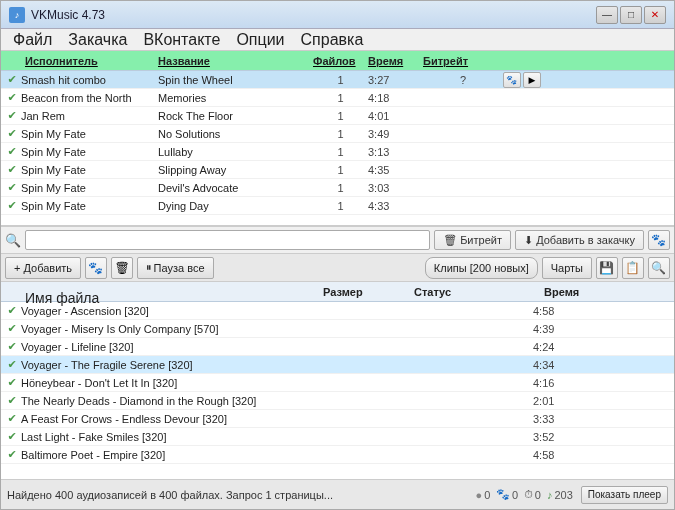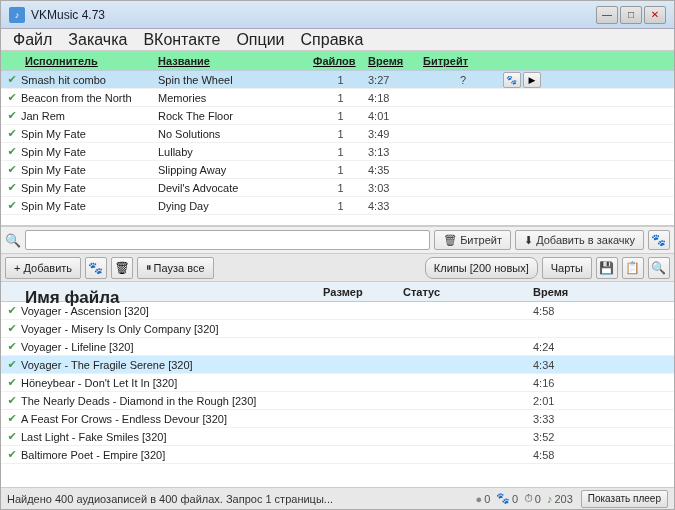--- a/index.html
+++ b/index.html
@@ -344,23 +344,23 @@
     }
     .queue-header {
       background: #e8f0f8;
       height: 20px;
       display: flex;
       align-items: center;
       border-bottom: 1px solid #bcd;
       flex-shrink: 0;
       padding: 0 2px;
     }
-    .qcol-name { width: 320px; padding-left: 22px; font-size: 17px; color: #222; font-weight: bold; margin-top: 12px; }
+    .qcol-name { width: 320px; padding-left: 22px; font-size: 14px; color: #222; font-weight: normal; margin-top: 12px; }
     .qcol-size { width: 80px; font-size: 11px; color: #222; font-weight: bold; }
-    .qcol-status { width: 130px; font-size: 11px; color: #222; font-weight: bold; }
+    .qcol-status { width: 130px; font-size: 11px; color: #222; font-weight: bold; margin-left: 11px; }
     .qcol-time { flex: 1; font-size: 11px; color: #222; font-weight: bold; }
 
     .queue-list {
       flex: 1;
       overflow-y: auto;
       overflow-x: hidden;
     }
     .queue-row {
       height: 18px;
       display: flex;
@@ -369,21 +369,21 @@
       padding: 0 2px;
       cursor: pointer;
     }
     .queue-row.highlighted { background: #d0ecff; }
     .qcell-name { width: 302px; font-size: 11px; color: #222; overflow: hidden; white-space: nowrap; text-overflow: ellipsis; }
     .qcell-size { width: 80px; font-size: 11px; color: #444; }
     .qcell-status { width: 130px; font-size: 11px; color: #444; }
     .qcell-time { flex: 1; font-size: 11px; color: #444; }
 
     .status-bar {
-      height: 22px;
+      height: 30px;
       background: #e8e8e8;
       border-top: 1px solid #ccc;
       display: flex;
       align-items: center;
       padding: 0 6px;
       gap: 8px;
       flex-shrink: 0;
     }
     .status-text {
       font-size: 11px;
@@ -592,23 +592,24 @@
 
     <div class="queue-row">
     <span class="check-icon" style="color:#4a9a4a;">✔</span>
     <span class="qcell-name">Voyager - Ascension [320]</span>
     <span class="qcell-size"></span>
     <span class="qcell-status"></span>
     <span class="qcell-time">4:58</span>
   </div>
         <div class="queue-row">
     <span class="check-icon" style="color:#4a9a4a;">✔</span>
-    <span class="qcell-name">Voyager - Misery Is Only Company [320]</span>
-    <span class="qcell-size"></span>
-    <span class="qcell-status"></span>
+    <span class="qcell-name">Voyager - Misery Is Only Company [570]</span>
+    <span class="qcell-size"></span>
+    <span class="qcell-status"></span>
+    <span class="qcell-time">4:39</span>
   </div>
         <div class="queue-row">
     <span class="check-icon" style="color:#4a9a4a;">✔</span>
     <span class="qcell-name">Voyager - Lifeline [320]</span>
     <span class="qcell-size"></span>
     <span class="qcell-status"></span>
     <span class="qcell-time">4:24</span>
   </div>
         <div class="queue-row highlighted">
     <span class="check-icon" style="color:#4a9a4a;">✔</span>
@@ -619,21 +620,21 @@
   </div>
         <div class="queue-row">
     <span class="check-icon" style="color:#4a9a4a;">✔</span>
     <span class="qcell-name">Höneybear - Don't Let It In [320]</span>
     <span class="qcell-size"></span>
     <span class="qcell-status"></span>
     <span class="qcell-time">4:16</span>
   </div>
         <div class="queue-row">
     <span class="check-icon" style="color:#4a9a4a;">✔</span>
-    <span class="qcell-name">The Nearly Deads - Diamond in the Rough [230]</span>
+    <span class="qcell-name">The Nearly Deads - Diamond in the Rough [320]</span>
     <span class="qcell-size"></span>
     <span class="qcell-status"></span>
     <span class="qcell-time">2:01</span>
   </div>
         <div class="queue-row">
     <span class="check-icon" style="color:#4a9a4a;">✔</span>
     <span class="qcell-name">A Feast For Crows - Endless Devour [320]</span>
     <span class="qcell-size"></span>
     <span class="qcell-status"></span>
     <span class="qcell-time">3:33</span>

